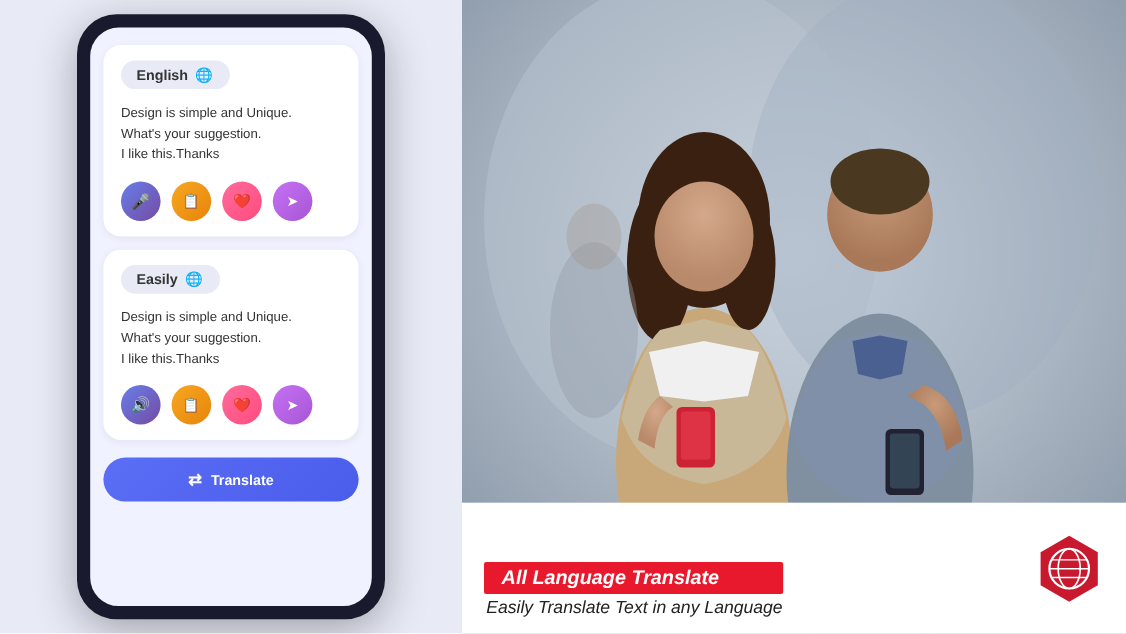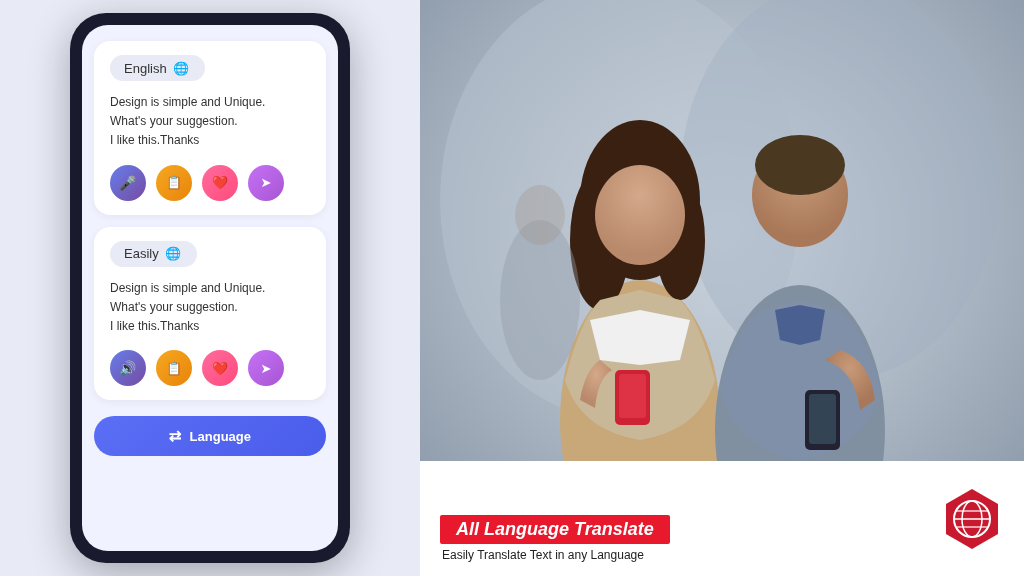--- a/index.html
+++ b/index.html
@@ -57,21 +57,21 @@
       align-items: center;
       gap: 8px;
       margin-bottom: 12px;
     }
 
     .lang-pill {
       background: #e8eaf6;
       border-radius: 20px;
       padding: 4px 14px;
       font-size: 13px;
-      font-weight: 400;
+      font-weight: 700;
       color: #333;
       display: flex;
       align-items: center;
       gap: 6px;
     }
 
     .globe-icon {
       width: 18px;
       height: 18px;
       display: inline-flex;
@@ -184,24 +184,25 @@
       padding: 4px 16px;
       font-size: 18px;
       font-weight: 900;
       font-style: italic;
       border-radius: 2px;
       display: inline-block;
       margin-top: 40px;
     }
 
     .banner-subtitle {
-      font-size: 12px;
+      font-size: 16px;
       color: #222;
       font-weight: 500;
       padding-left: 2px;
+      font-style: italic;
     }
 
     .hexagon-logo {
       width: 64px;
       height: 64px;
       flex-shrink: 0;
     }
   </style>
 </head>
 <body>
@@ -261,21 +262,21 @@
             <span style="font-size:13px;">❤️</span>
           </div>
           <div class="action-btn btn-share">
             <span style="font-size:13px; color:white;">➤</span>
           </div>
         </div>
       </div>
 
       <button class="translate-btn">
         <span style="font-size:15px;">⇄</span>
-        <span>Language</span>
+        <span>Translate</span>
       </button>
 
     </div>
   </div>
 </div>
 
 <div class="right-panel">
 
   <div class="photo-bg">
     <svg class="couple-svg-container" viewBox="0 0 604 576" xmlns="http://www.w3.org/2000/svg">

